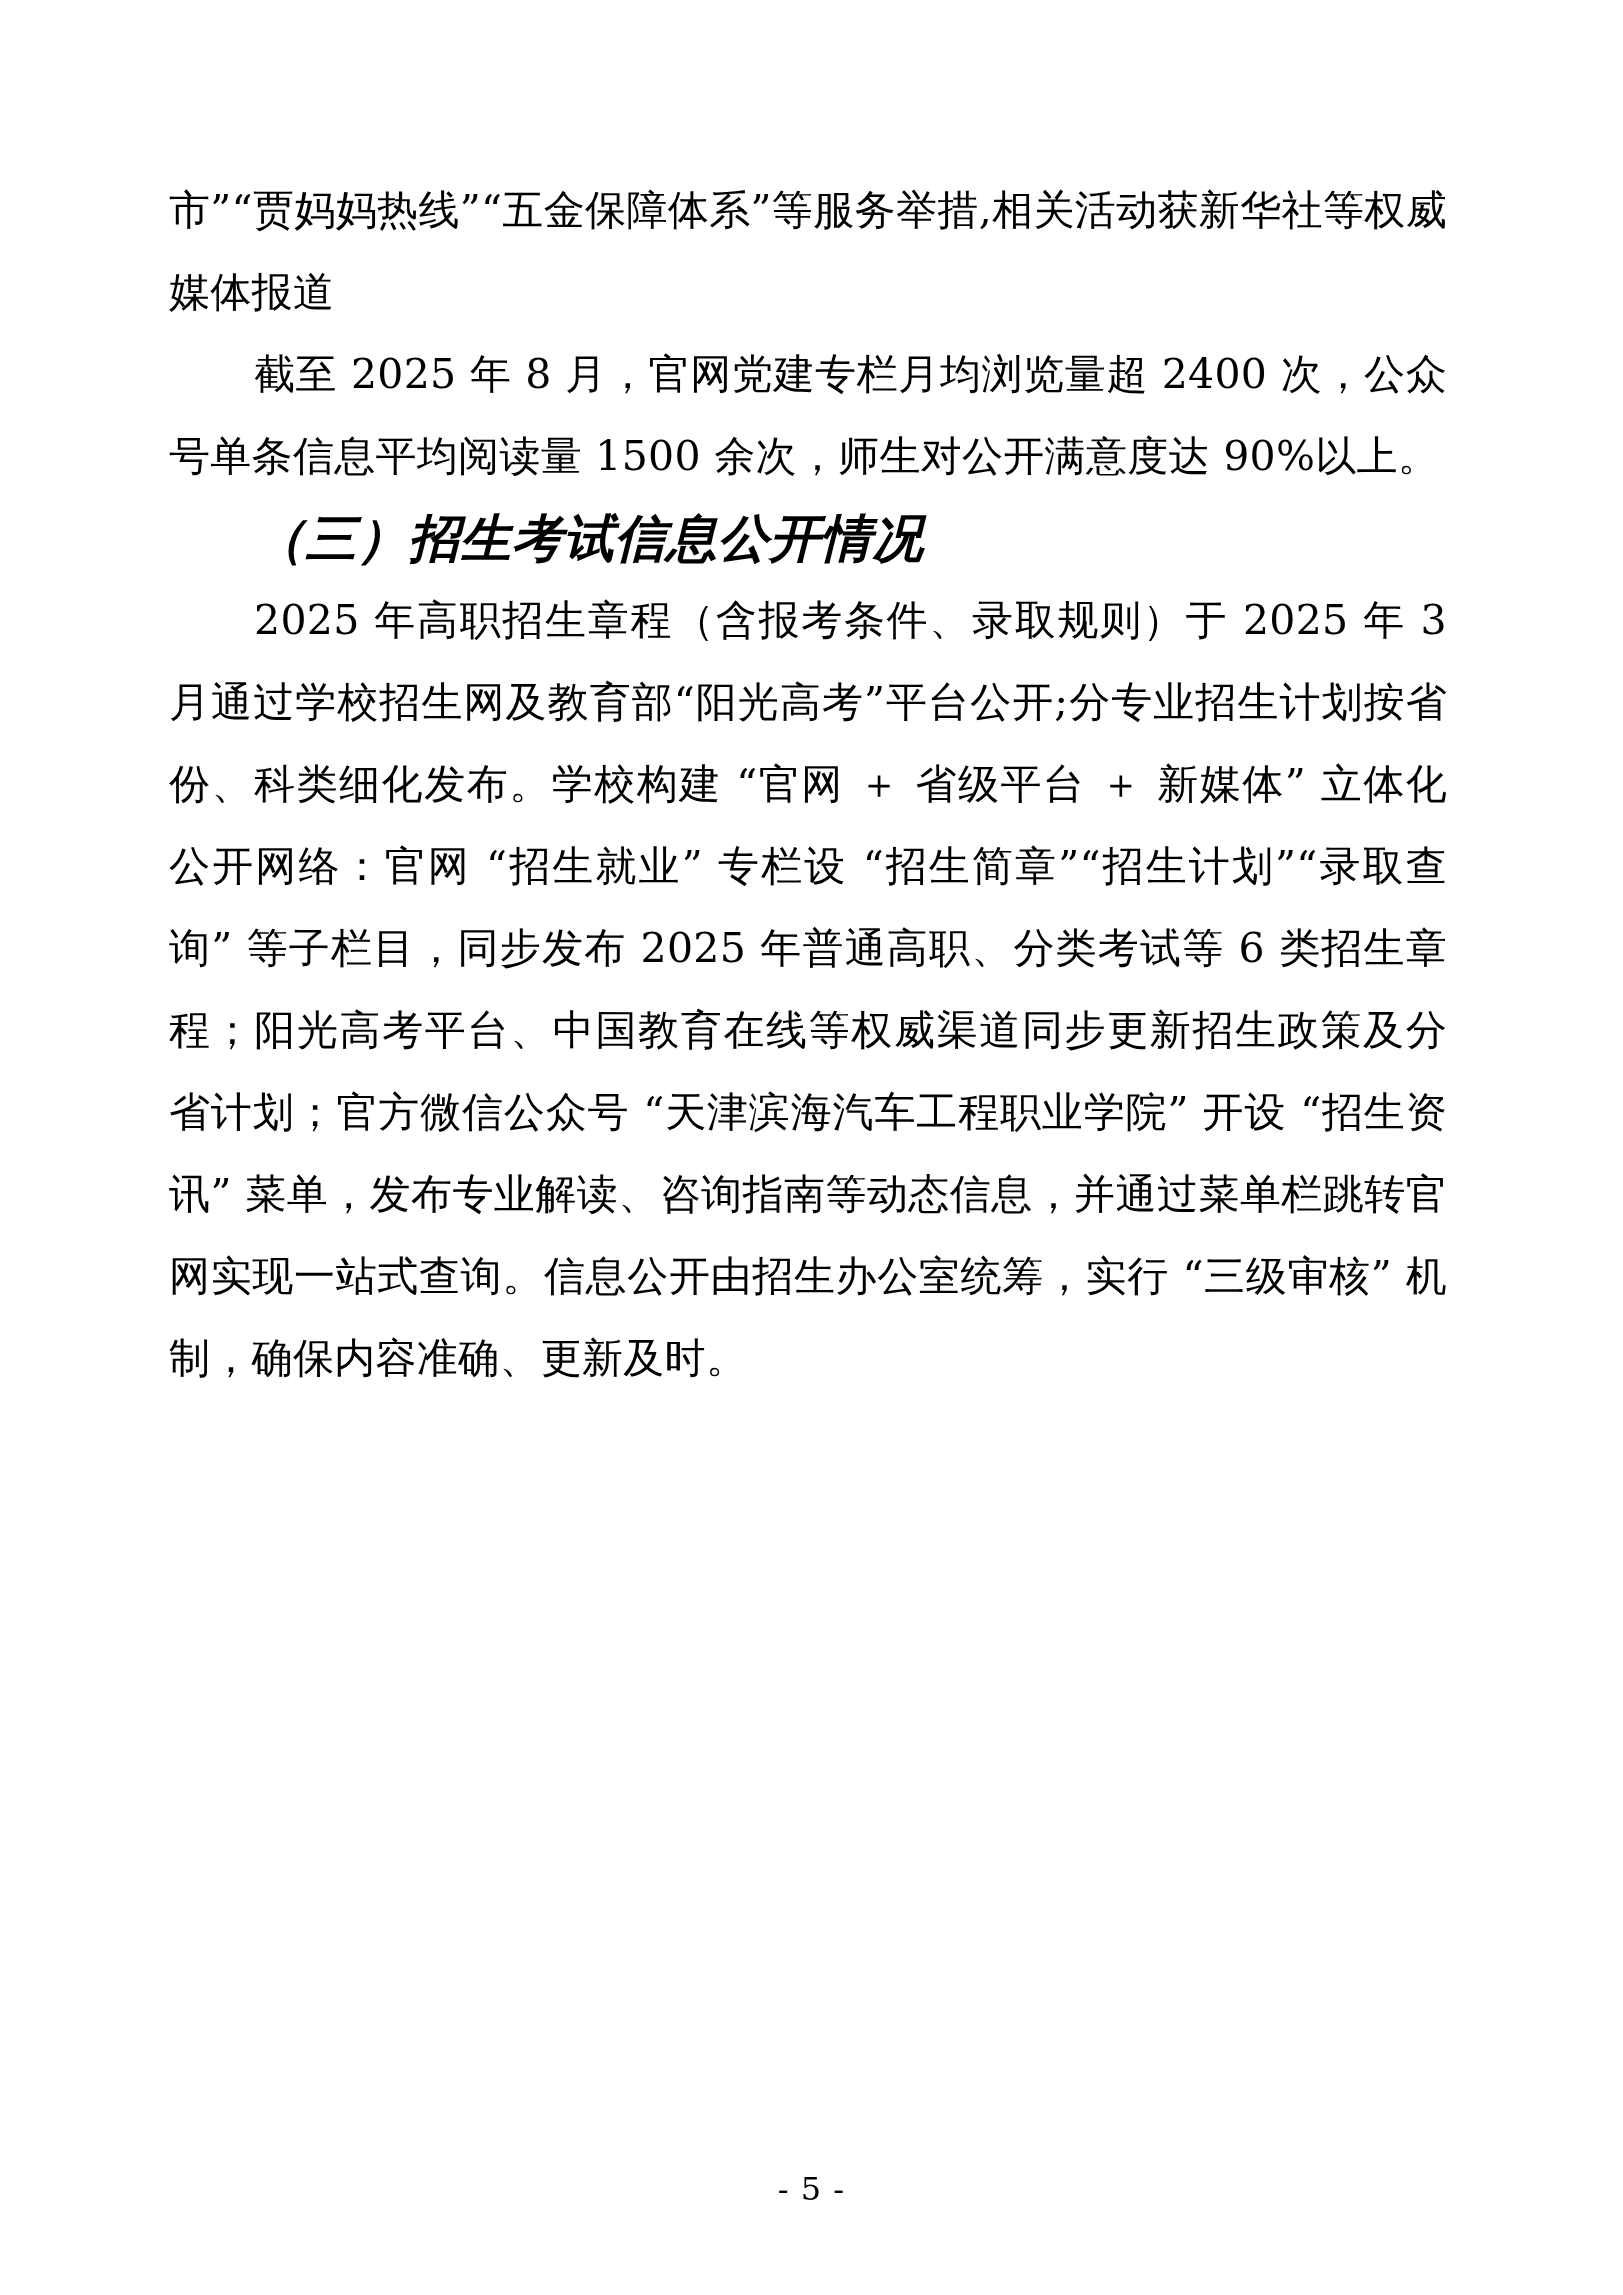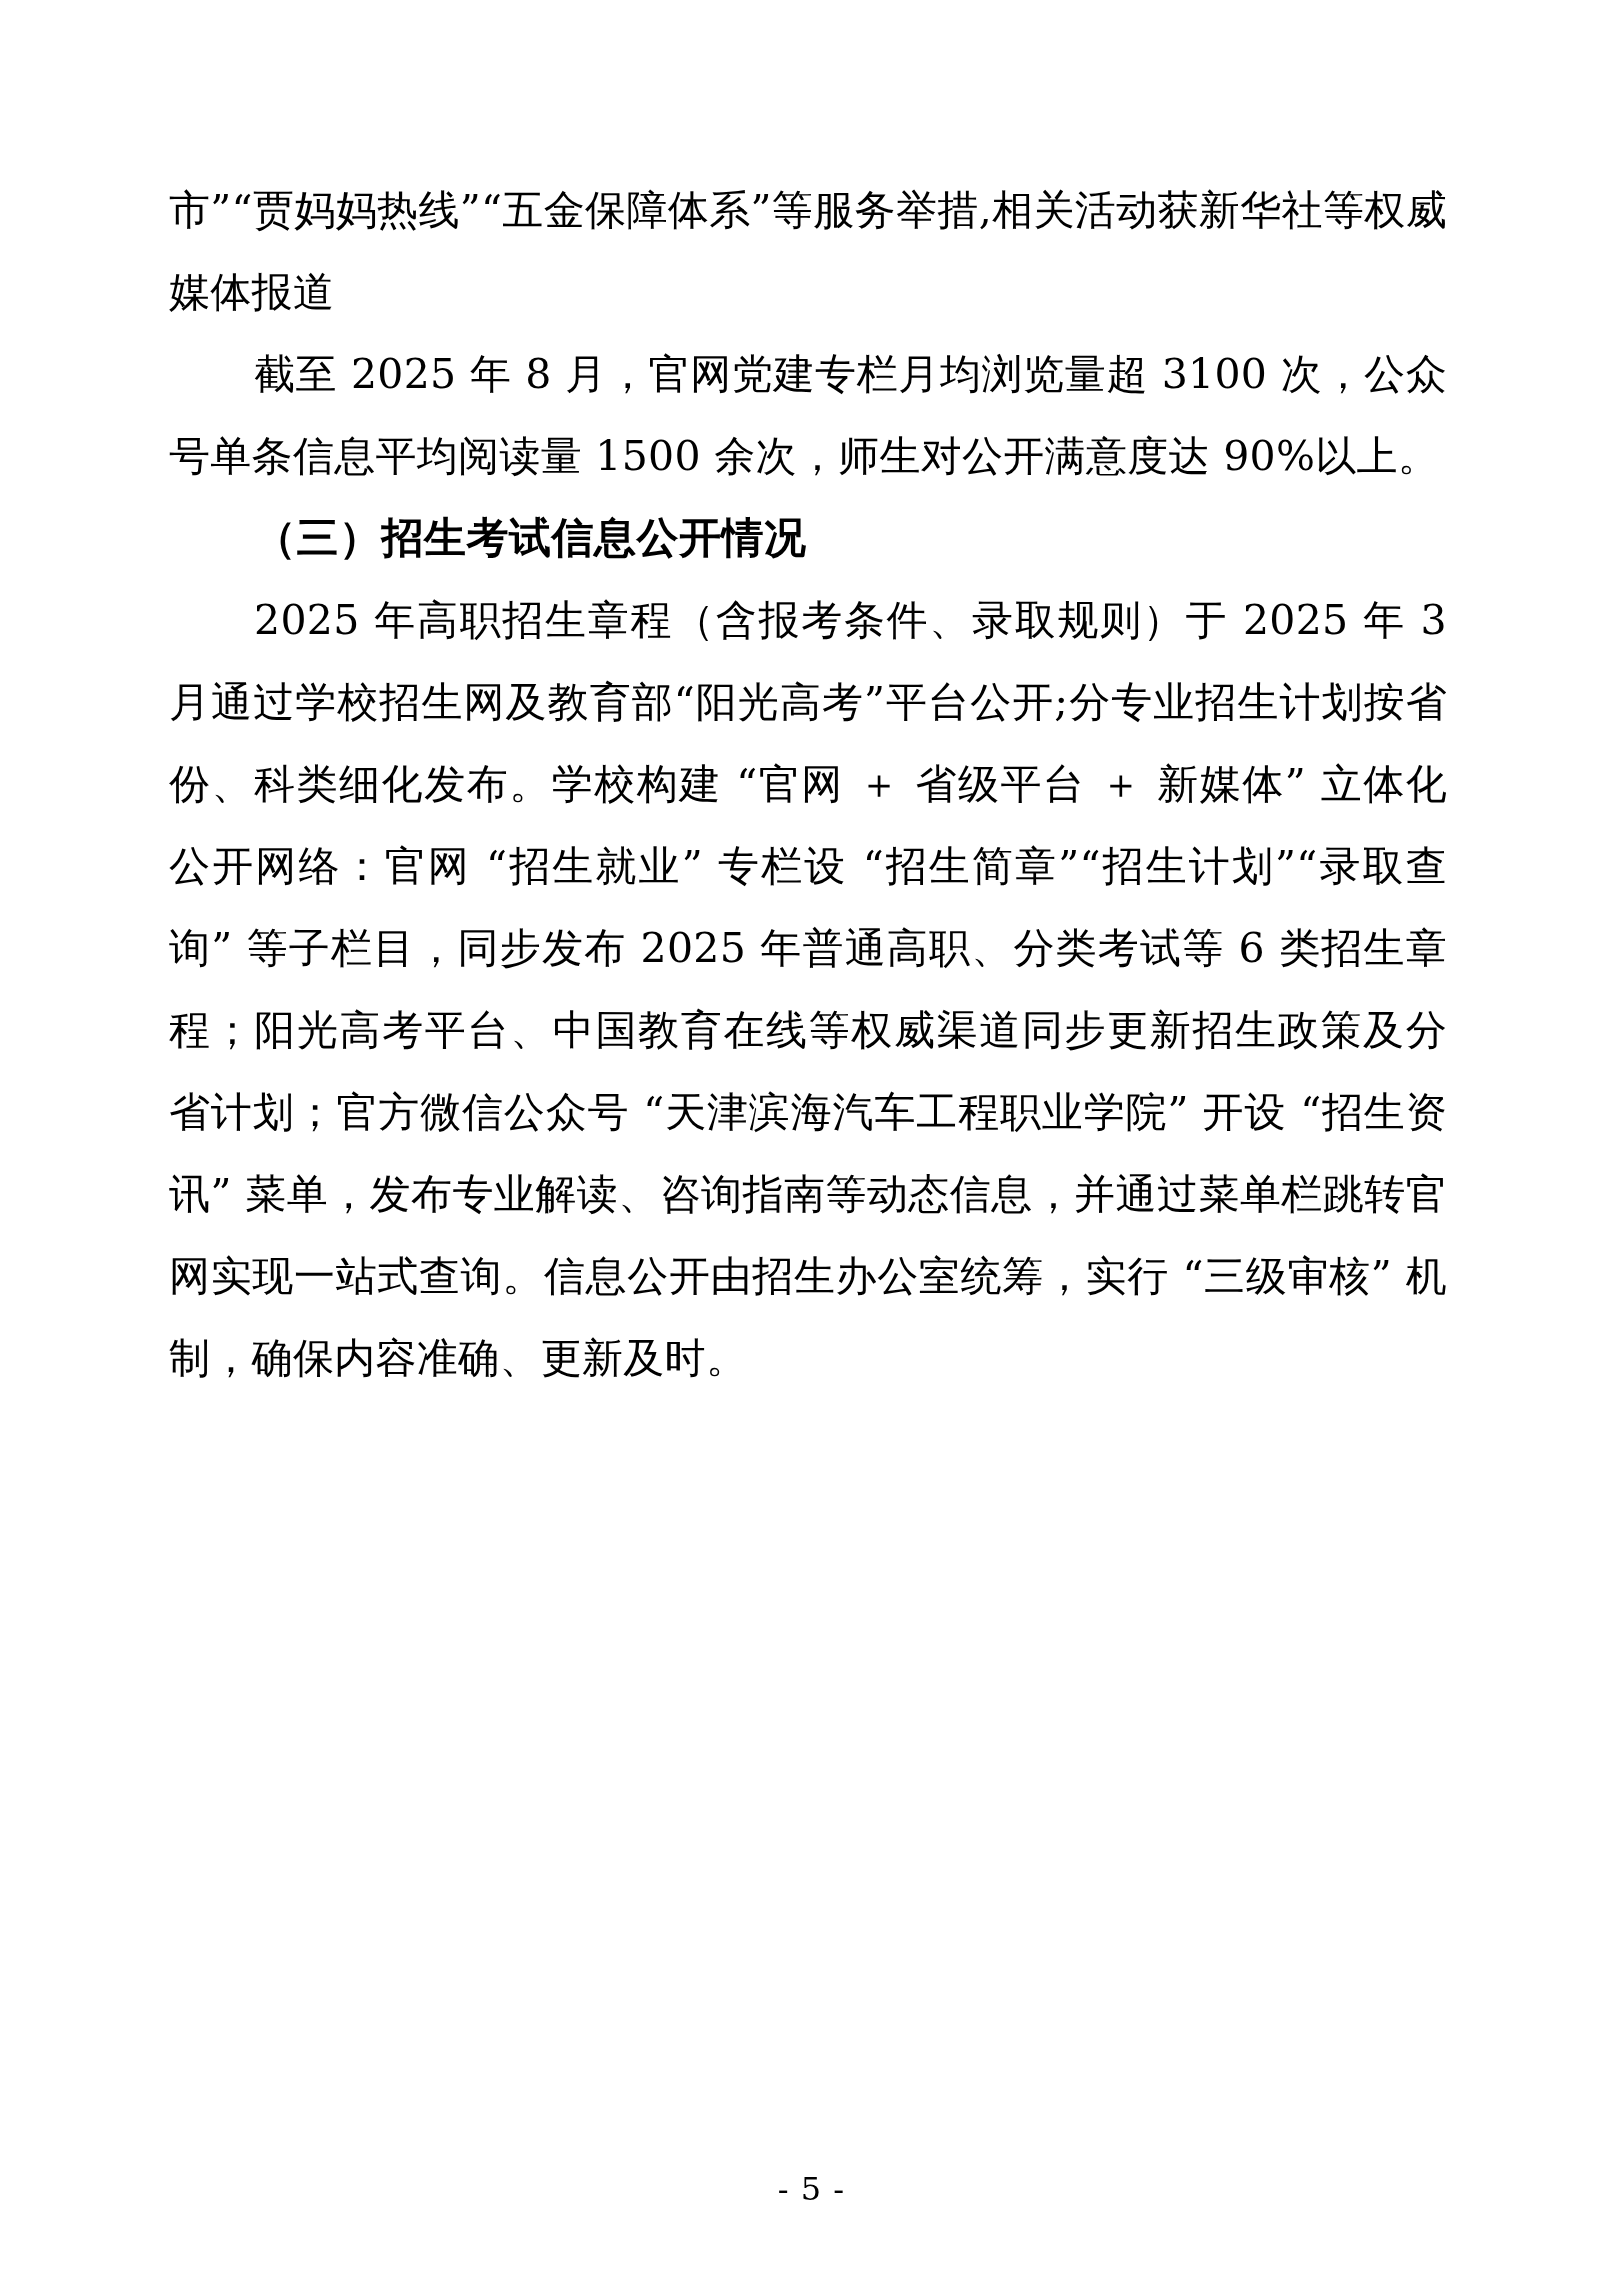--- a/index.html
+++ b/index.html
@@ -40,26 +40,27 @@
     letter-spacing: 0.3px;
     margin: 0;
     font-weight: 400;
     word-break: break-all;
     text-indent: 0;
   }
   .para.indent {
     text-indent: 85px;
   }
   .heading {
-    font-size: 42px;
+    font-size: 51px;
     line-height: 82px;
     font-weight: bold;
     text-indent: 85px;
     margin: 0;
     letter-spacing: 0.5px;
+    font-style: italic;
   }
   
   .footer {
     position: absolute;
     left: 0;
     top: 2170px;
     width: 1623px;
     text-align: center;
     font-size: 32px;
     font-family: "DejaVu Serif", "Liberation Serif", serif;
@@ -68,21 +69,21 @@
   }
 </style>
 </head>
 <body>
 
 <div class="page">
   <div class="content">
 
     <p class="para">市”“贾妈妈热线”“五金保障体系”等服务举措,相关活动获新华社等权威媒体报道</p>
 
-    <p class="para indent">截至 2025 年 8 月，官网党建专栏月均浏览量超 3100 次，公众号单条信息平均阅读量 1500 余次，师生对公开满意度达 90%以上。</p>
+    <p class="para indent">截至 2025 年 8 月，官网党建专栏月均浏览量超 2400 次，公众号单条信息平均阅读量 1500 余次，师生对公开满意度达 90%以上。</p>
 
     <h2 class="heading">（三）招生考试信息公开情况</h2>
 
     <p class="para indent">2025 年高职招生章程（含报考条件、录取规则）于 2025 年 3 月通过学校招生网及教育部“阳光高考”平台公开;分专业招生计划按省份、科类细化发布。学校构建 “官网 ＋ 省级平台 ＋ 新媒体” 立体化公开网络：官网 “招生就业” 专栏设 “招生简章”“招生计划”“录取查询” 等子栏目，同步发布 2025 年普通高职、分类考试等 6 类招生章程；阳光高考平台、中国教育在线等权威渠道同步更新招生政策及分省计划；官方微信公众号 “天津滨海汽车工程职业学院” 开设 “招生资讯” 菜单，发布专业解读、咨询指南等动态信息，并通过菜单栏跳转官网实现一站式查询。信息公开由招生办公室统筹，实行 “三级审核” 机制，确保内容准确、更新及时。</p>
 
 
   </div>
 
   <div class="footer">- 5 -</div>
 </div>

